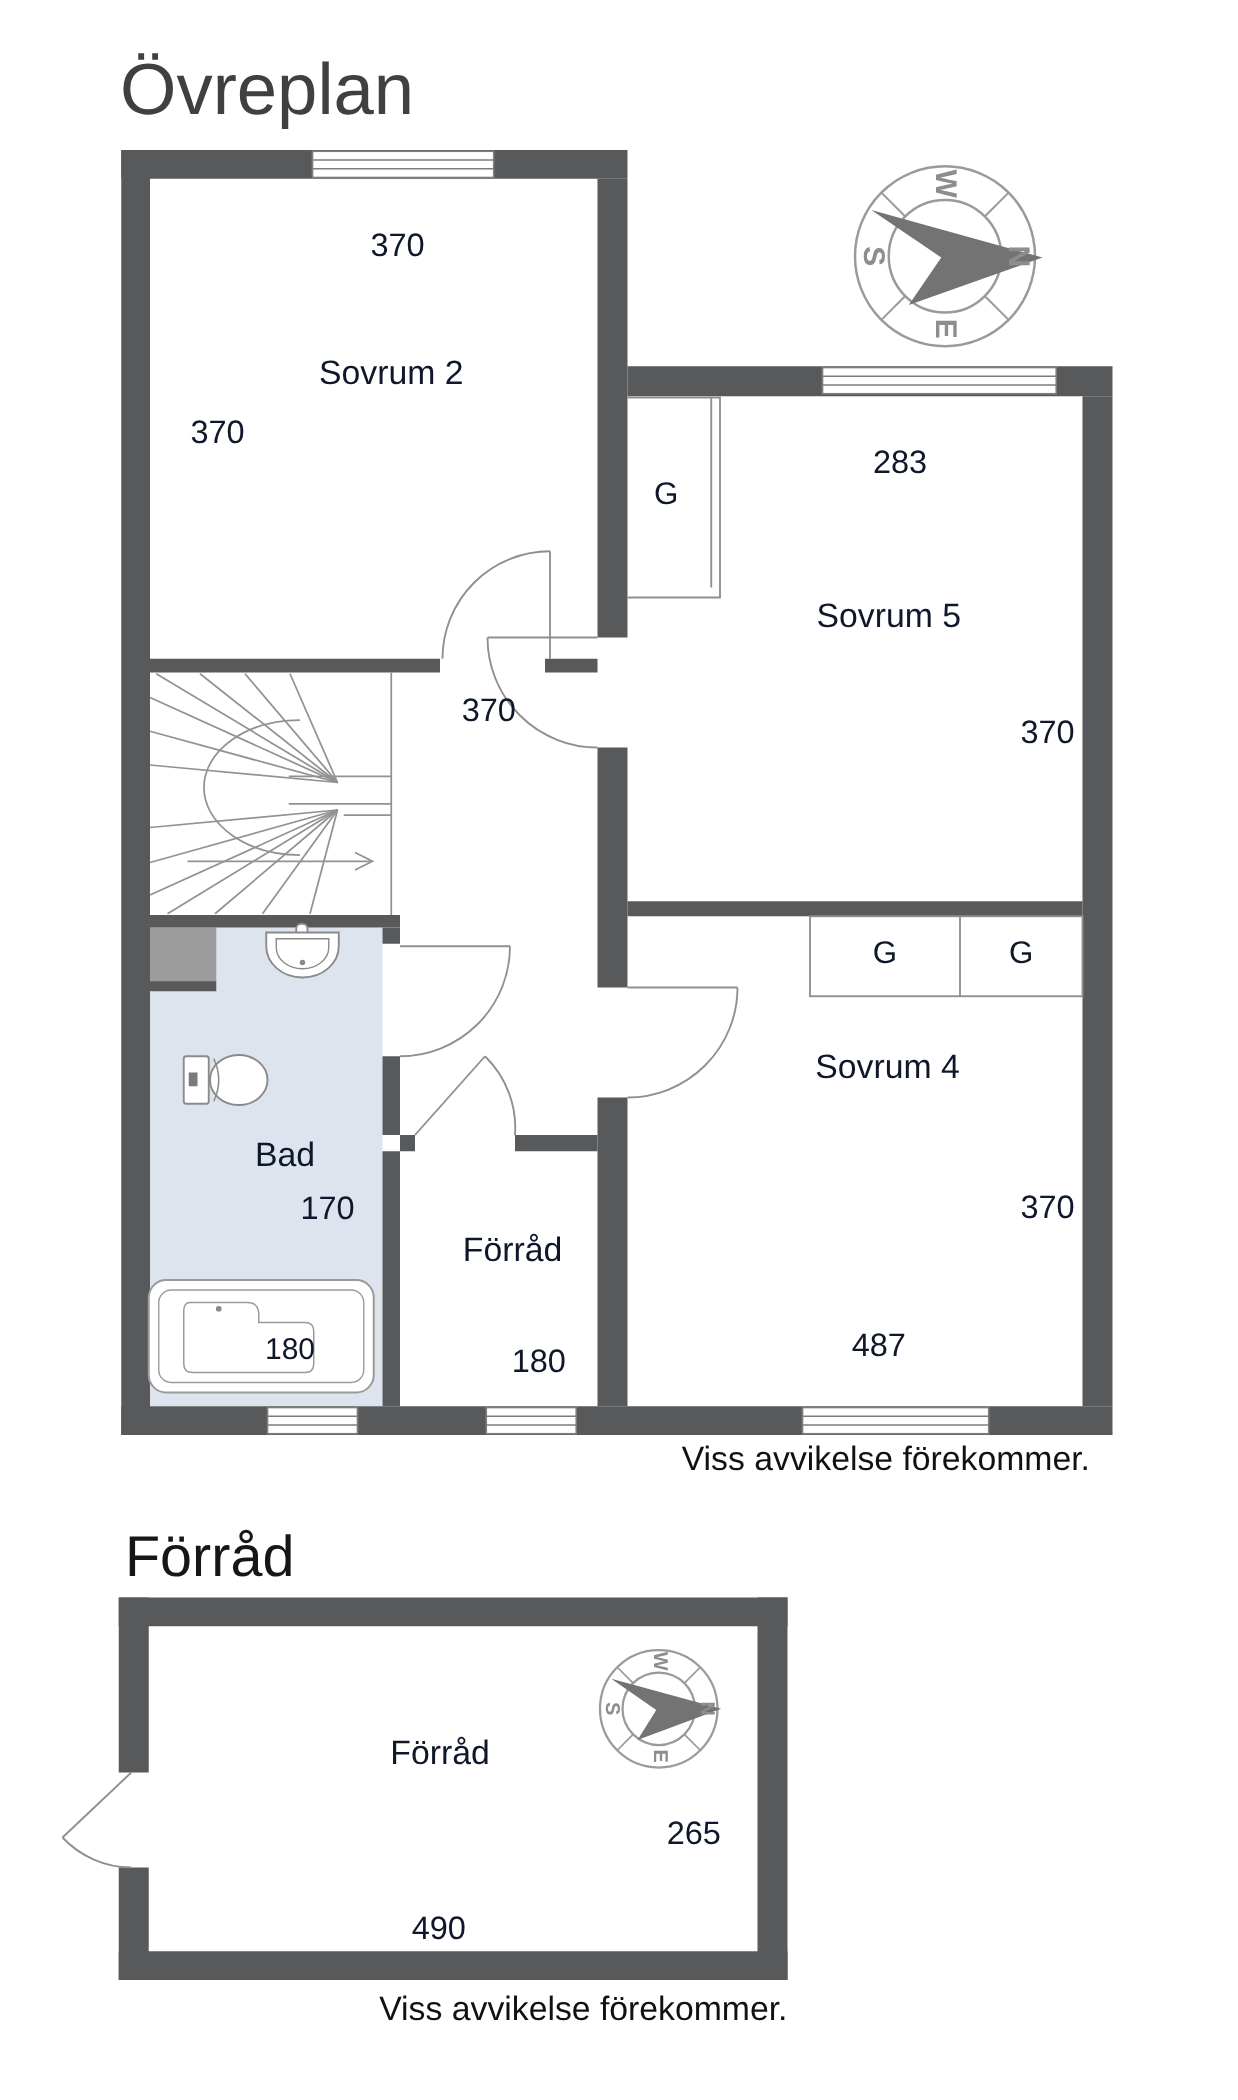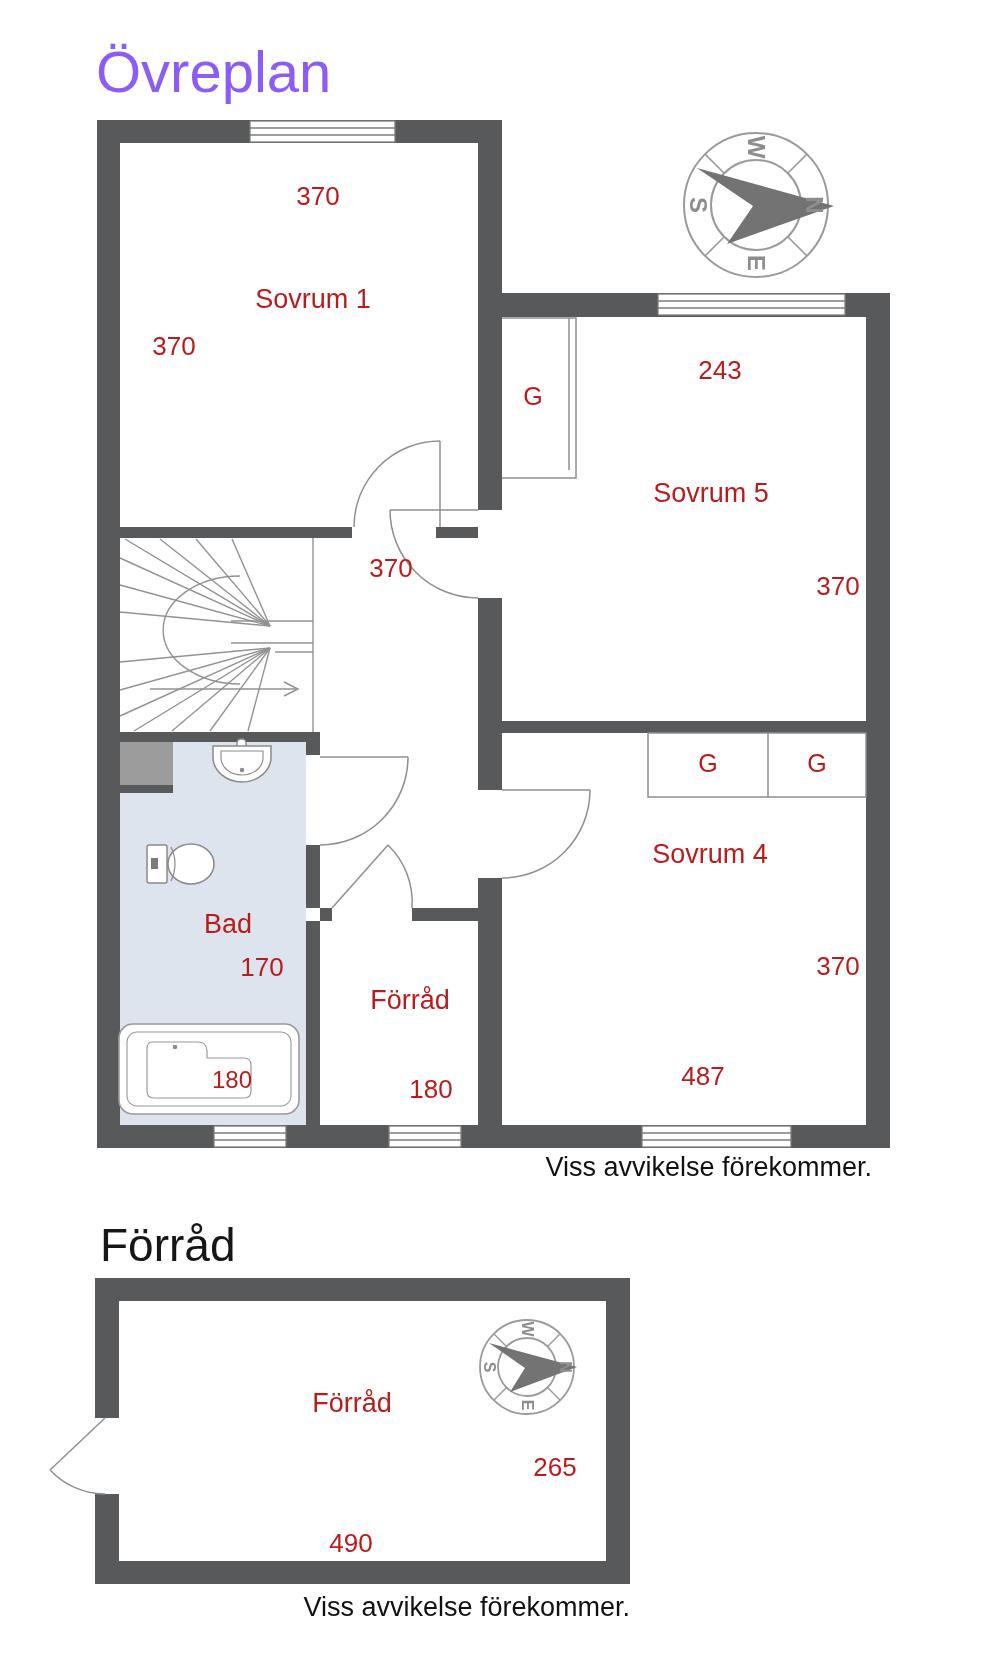--- a/index.html
+++ b/index.html
@@ -3,26 +3,26 @@
 <meta charset="utf-8">
 <style>
   html,body{margin:0;padding:0;background:#fff;}
   .canvas{position:relative;width:990px;height:1680px;background:#fff;overflow:hidden;
           font-family:"Liberation Sans",sans-serif;}
   .wall{position:absolute;background:#58595b;}
   .bathfloor{position:absolute;left:120px;top:742px;width:186px;height:383px;background:#dde4ee;}
   .shaft{position:absolute;left:120px;top:742px;width:53px;height:44px;background:#9c9c9c;}
   .gfx{position:absolute;left:0;top:0;z-index:3;}
   .lbl{position:absolute;z-index:4;transform:translate(-50%,-50%);
-       font-size:26px;color:#b91c1c;white-space:nowrap;}
+       font-size:26px;color:#0f172a;white-space:nowrap;}
   .room{font-size:27px;}
   .dim{font-size:26px;}
   .dim-sm{font-size:24px;}
   .gl{font-size:25px;}
-  .title{position:absolute;z-index:4;left:96px;top:38px;font-size:58px;color:#8b5cf6;text-align:center;}
+  .title{position:absolute;z-index:4;left:96px;top:38px;font-size:58px;color:#404040;text-align:center;}
   .title2{position:absolute;z-index:4;left:100px;top:1218px;font-size:46px;color:#161616;}
   .disc{position:absolute;z-index:4;font-size:27px;color:#111;white-space:nowrap;}
   .disc.upper{right:118px;top:1152px;}
   .disc.lower{right:360px;top:1592px;}
   .cw{position:absolute;z-index:4;transform:translate(-50%,-50%) rotate(90deg);
       font-weight:bold;color:#8d8d8d;}
   .cw.big{font-size:24px;}
   .cw.sml{font-size:16px;}
 </style>
 </head>
@@ -183,24 +183,24 @@
         <line x1="547.5" y1="1387.5" x2="560.2" y2="1400.2"></line>
         <line x1="506.5" y1="1387.5" x2="493.8" y2="1400.2"></line>
         <line x1="506.5" y1="1346.5" x2="493.8" y2="1333.8"></line>
         <line x1="547.5" y1="1346.5" x2="560.2" y2="1333.8"></line>
       </g>
       <polygon points="489,1343 577,1367 510,1392 525,1368" fill="#737373"></polygon>
     </g>
   </svg>
 
   <span class="lbl dim" style="left:318px;top:196px">370</span>
-  <span class="lbl room" style="left:313px;top:299px">Sovrum 1</span>
+  <span class="lbl room" style="left:313px;top:299px">Sovrum 2</span>
   <span class="lbl dim" style="left:174px;top:346px">370</span>
 
-  <span class="lbl dim" style="left:720px;top:370px">243</span>
+  <span class="lbl dim" style="left:720px;top:370px">283</span>
   <span class="lbl gl" style="left:533px;top:396px">G</span>
   <span class="lbl room" style="left:711px;top:493px">Sovrum 5</span>
   <span class="lbl dim" style="left:838px;top:586px">370</span>
 
   <span class="lbl dim" style="left:391px;top:568px">370</span>
 
   <span class="lbl gl" style="left:708px;top:763px">G</span>
   <span class="lbl gl" style="left:817px;top:763px">G</span>
   <span class="lbl room" style="left:710px;top:854px">Sovrum 4</span>
   <span class="lbl dim" style="left:838px;top:966px">370</span>

